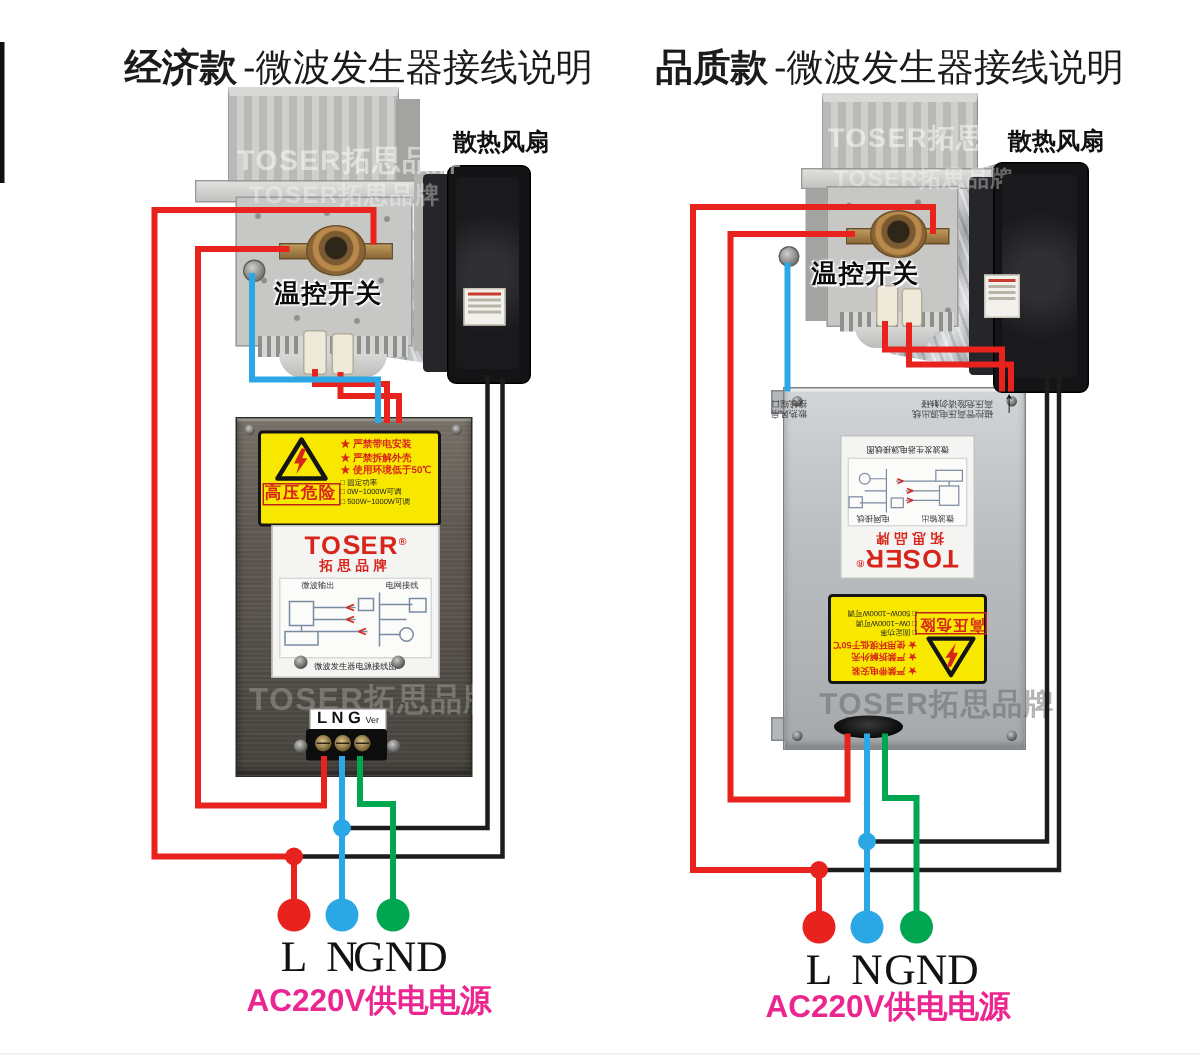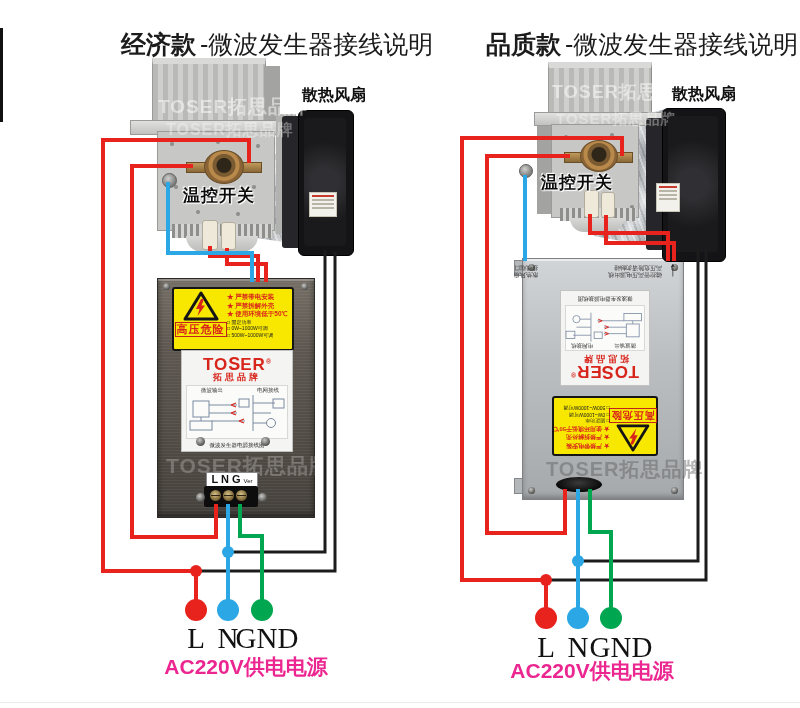--- a/index.html
+++ b/index.html
@@ -1,19 +1,19 @@
 <!DOCTYPE html>
 <html><head>
 <meta charset="utf-8">
 <style>
   html,body{margin:0;padding:0;background:#fff;font-family:"Liberation Sans",sans-serif;}
   #stage{position:relative;width:800px;height:708px;background:#ffffff;overflow:hidden;}
   .abs{position:absolute;}
   
-  .panel-title{font-size:25px;color:#1b1b1b;white-space:nowrap;z-index:9;margin-left:38px;}
+  .panel-title{font-size:25px;color:#1b1b1b;white-space:nowrap;z-index:9;}
   .panel-title .b{font-weight:bold;}
   .panel-title .r{font-weight:normal;margin-left:4px;}
   .small-bold{font-size:16px;font-weight:bold;color:#101010;white-space:nowrap;z-index:9;}
   .thermo-label{font-size:17px;font-weight:bold;color:#0b0b0b;letter-spacing:1px;white-space:nowrap;z-index:8;
     text-shadow:0 0 2px #fff,0 0 3px #fff,1px 1px 0 #fff,-1px -1px 0 #fff;}
   .watermark{font-weight:bold;color:rgba(255,255,255,0.5);letter-spacing:1px;white-space:nowrap;z-index:4;}
   
   .heatsink{background:repeating-linear-gradient(90deg,#b9b9b7 0 5px,#cfcfcd 5px 10px);
     border-top:6px solid #d9d9d7;border-left:1px solid #9a9a98;border-right:1px solid #8e8e8c;z-index:2;}
   .sideface{background:#a3a3a1;z-index:2;}
@@ -46,21 +46,21 @@
   .psu-dark{z-index:2;border:1px solid #2c2a26;
     background:linear-gradient(180deg,#756f66 0%,#5d5750 30%,#534e47 60%,#45413c 100%);
     box-shadow:inset 0 2px 0 rgba(255,255,255,.25), inset 0 -3px 6px rgba(0,0,0,.5);}
   .psu-dark:after{content:"";position:absolute;inset:0;
     background:repeating-linear-gradient(0deg,rgba(255,255,255,.05) 0 1px,transparent 1px 3px);}
   .psu-silver{z-index:2;border:1px solid #7e8184;
     background:linear-gradient(180deg,#d2d5d8 0%,#bcbfc2 40%,#b0b3b6 75%,#a6a9ac 100%);
     box-shadow:inset 0 2px 0 rgba(255,255,255,.6), inset 0 -3px 5px rgba(0,0,0,.25);}
   .screw{border-radius:50%;background:radial-gradient(circle at 40% 35%,#c8c8c6,#4a4a48 75%);z-index:6;}
   
-  .warnlabel{display:flex;background:#f8e800;border:2px solid #151515;border-radius:3px;z-index:5;padding:2px 3px;box-sizing:border-box;gap:3px;}
+  .warnlabel{display:flex;background:#f8e800;border:2px solid #151515;border-radius:3px;z-index:5;padding:2px 3px;box-sizing:border-box;gap:3px;justify-content:center;}
   .warn-left{width:42%;display:flex;flex-direction:column;align-items:center;}
   .danger-word{color:#d8251c;font-weight:bold;font-size:11px;line-height:13px;border:1px solid #c0241c;padding:0 1px;white-space:nowrap;letter-spacing:1px;}
   .warn-right{flex:1;padding-top:2px;}
   .starline{color:#d8251c;font-size:6.5px;line-height:8.5px;font-weight:bold;white-space:nowrap;}
   .optline{color:#222;font-size:5px;line-height:6.5px;white-space:nowrap;}
   
   .brandlabel{background:#f4f4f2;border:1px solid #c2c2c0;z-index:5;box-sizing:border-box;padding:3px 4px;text-align:center;}
   .logo-row{color:#d8251c;font-weight:bold;line-height:15px;}
   .logo-pre,.logo-post{font-size:17px;letter-spacing:1px;}
   .logo-s{font-size:18px;}
@@ -189,21 +189,21 @@
     <span class="tscrew" style="left:6px;"></span>
     <span class="tscrew" style="left:19px;"></span>
     <span class="tscrew" style="left:32px;"></span>
   </div>
 
   <div class="abs supply-letter" style="left:196px;top:622px;">L</div>
   <div class="abs supply-letter" style="left:228px;top:622px;">N</div>
   <div class="abs supply-letter" style="left:267px;top:622px;">GND</div>
   <div class="abs supply-src" style="left:246px;top:653px;">AC220V供电电源</div>
 
-  <div class="abs panel-title" style="left:448px;top:28px;">
+  <div class="abs panel-title" style="left:437px;top:28px;">
     <span class="b">品质款</span><span class="r">-微波发生器接线说明</span>
   </div>
 
   <div class="abs heatsink" style="left:548px;top:62px;width:102px;height:50px;"></div>
   <div class="abs watermark" style="left:552px;top:80px;font-size:18px;">TOSER拓思品牌</div>
   <div class="abs flange" style="left:534px;top:112px;width:126px;height:12px;"></div>
   <div class="abs duct" style="left:592px;top:104px;width:92px;height:150px;clip-path:polygon(2% 16%,82% 3%,92% 98%,2% 88%);"></div>
   <div class="abs sideface" style="left:537px;top:126px;width:16px;height:88px;"></div>
   <div class="abs magbody" style="left:551px;top:124px;width:86px;height:92px;"></div>
   <div class="abs watermark" style="left:556px;top:110px;font-size:15px;color:rgba(255,255,255,0.35);">TOSER拓思品牌</div>

